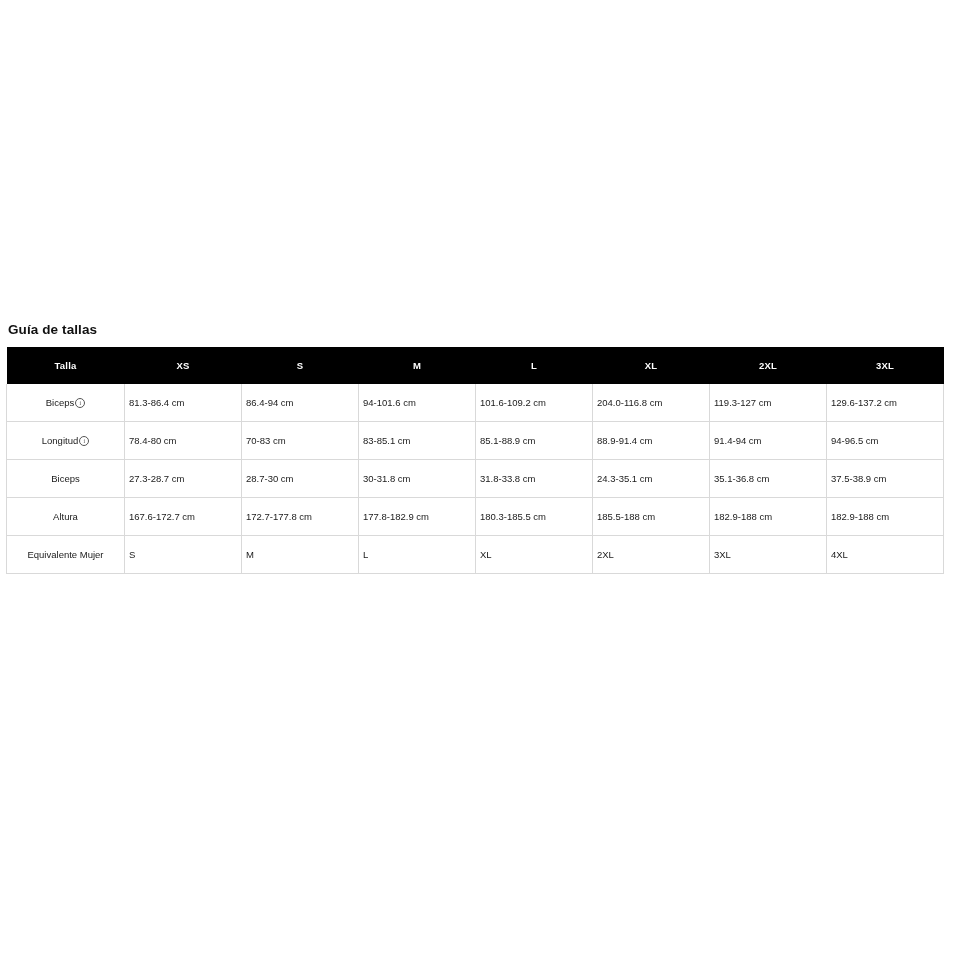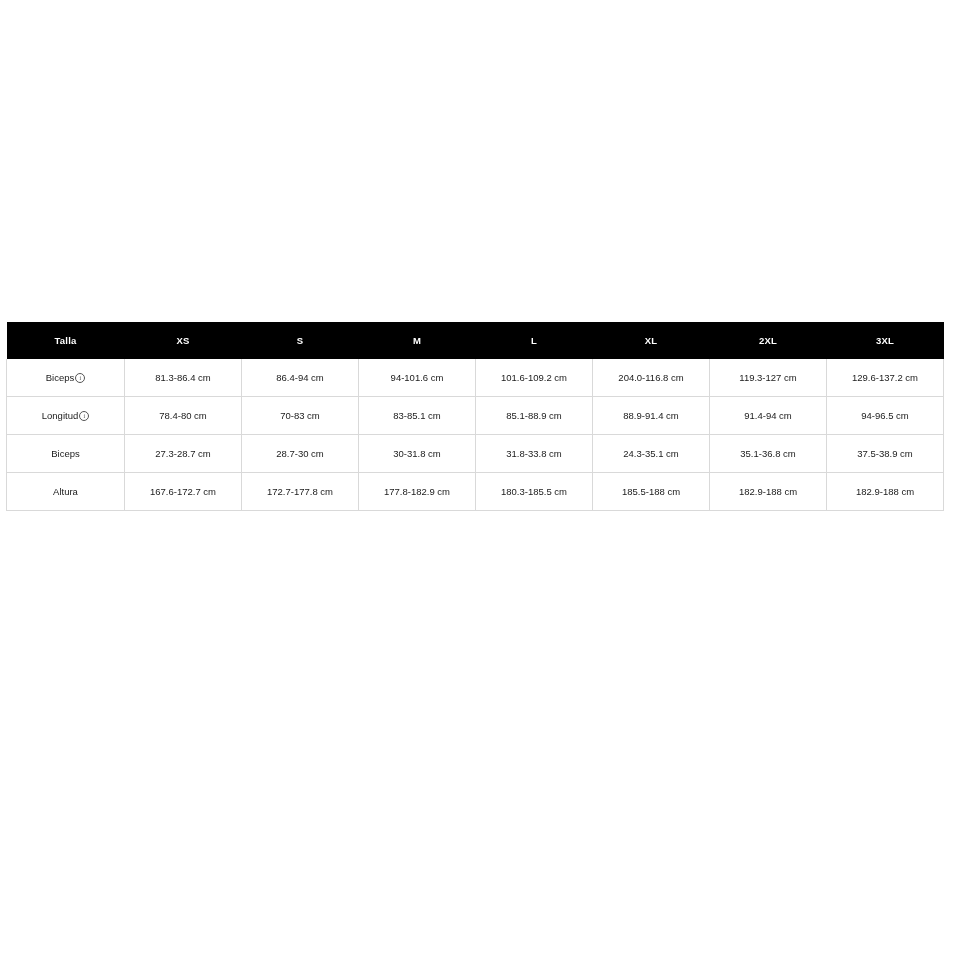--- a/index.html
+++ b/index.html
@@ -48,21 +48,20 @@
     font-weight: bold;
     text-align: center;
     height: 37px;
     padding: 0;
     border: none;
     letter-spacing: 0.2px;
   }
   table.size-table tbody td {
     height: 37px;
     padding: 0 4px;
-    text-align: center;
     font-size: 9.5px;
     color: #1a1a1a;
     border-bottom: 1px solid #d9d9d9;
     border-right: 1px solid #d9d9d9;
     background: #ffffff;
     white-space: nowrap;
   }
   table.size-table tbody tr td:first-child {
     border-left: 1px solid #d9d9d9;
   }
@@ -89,20 +88,21 @@
     font-family: "Liberation Serif", serif;
   }
   .col-label { width: 118px; }
   .col-size { width: 117px; }
 </style>
 </head>
 <body>
 
 <div class="page">
   <section class="size-guide">
+    <h2 class="sg-title">Guía de tallas</h2>
     <table class="size-table">
       <colgroup>
         <col class="col-label">
         <col class="col-size">
           <col class="col-size">
           <col class="col-size">
         <col class="col-size">
           <col class="col-size">
           <col class="col-size">
           <col class="col-size">
@@ -153,16 +153,26 @@
         <tr>
           <td class="rowhead"><span>Altura</span></td>
           <td>167.6-172.7 cm</td>
           <td>172.7-177.8 cm</td>
           <td>177.8-182.9 cm</td>
           <td>180.3-185.5 cm</td>
           <td>185.5-188 cm</td>
           <td>182.9-188 cm</td>
           <td>182.9-188 cm</td>
         </tr>
+        <tr>
+          <td class="rowhead"><span>Equivalente Mujer</span></td>
+          <td>S</td>
+          <td>M</td>
+          <td>L</td>
+          <td>XL</td>
+          <td>2XL</td>
+          <td>3XL</td>
+          <td>4XL</td>
+        </tr>
       </tbody>
     </table>
   </section>
 </div>
 
 </body></html>

